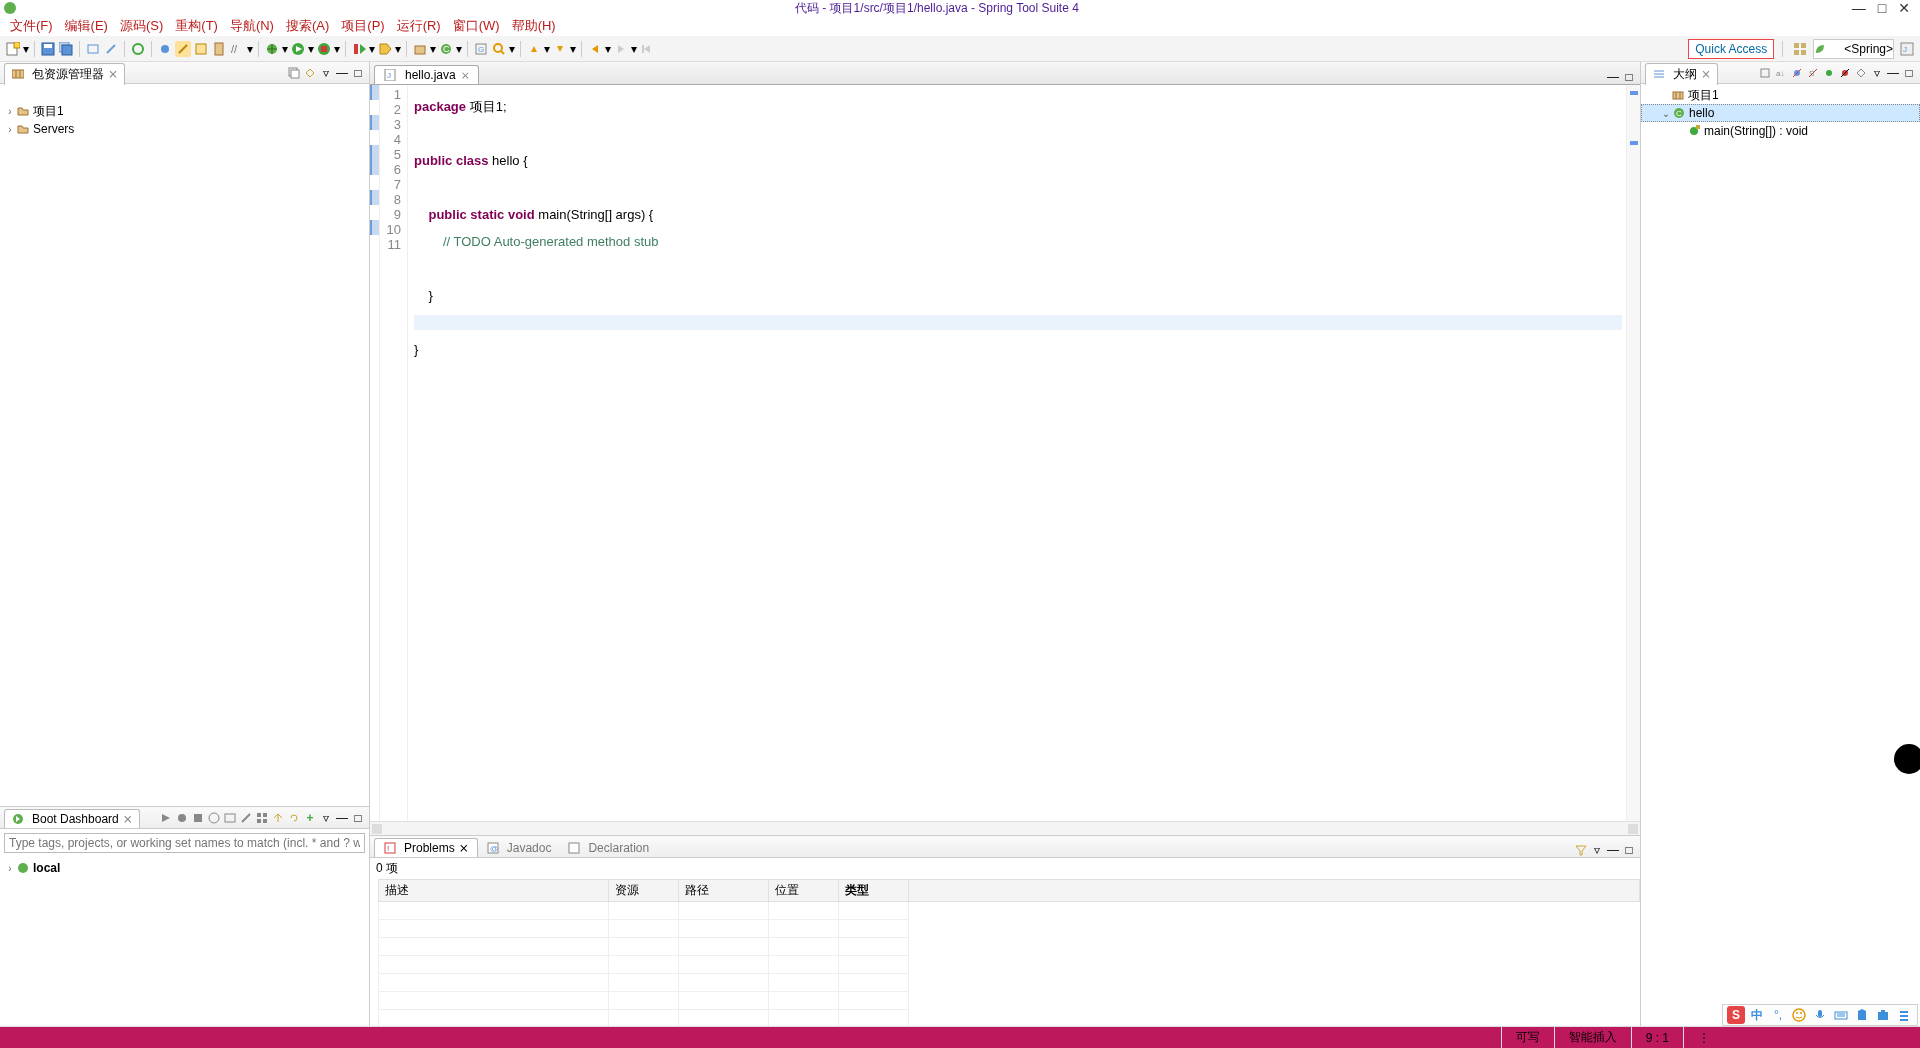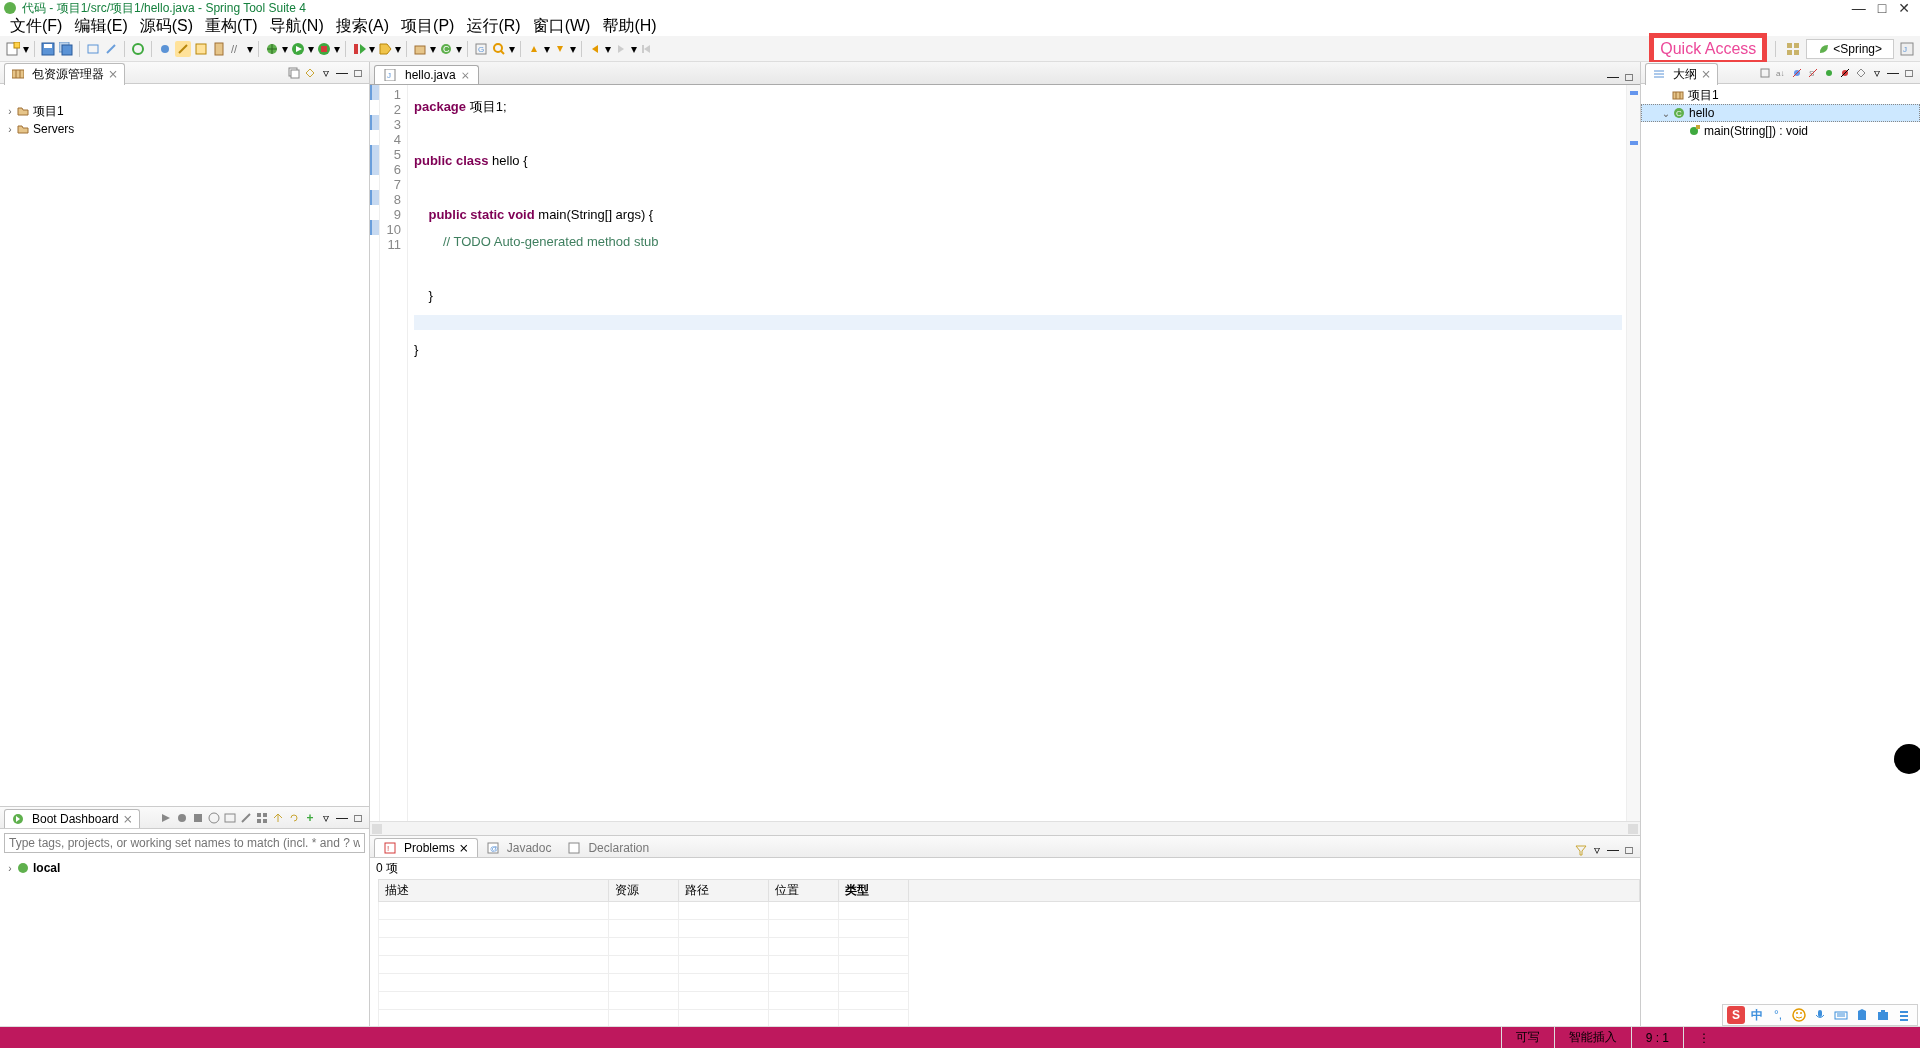--- a/index.html
+++ b/index.html
@@ -1,31 +1,31 @@
 <!DOCTYPE html>
 <html><head>
 <meta charset="utf-8">
 <style>
 * { box-sizing: border-box; margin: 0; padding: 0; font-family: "Microsoft YaHei", "Segoe UI", Arial, sans-serif; }
 body { width: 1920px; height: 1048px; background: #fff; font-size: 12px; color: #000; overflow: hidden; display: flex; flex-direction: column; }
 .titlebar { height: 16px; display: flex; align-items: center; padding: 0 4px; background: #fff; }
 .titlebar .app-icon { width: 12px; height: 12px; border-radius: 50%; background: #5fb04d; margin-right: 6px; }
-.titlebar .title { flex: 1; font-size: 12px; color: #15803d; }
+.titlebar .title { flex: 1; font-size: 12px; color: #4c1d95; text-align: center; }
 .win-controls { display: flex; gap: 12px; padding-right: 6px; }
 .win-controls span { font-size: 14px; cursor: pointer; color: #333; font-family: Arial; }
 .menubar { height: 20px; display: flex; align-items: center; padding: 0 4px; background: #fff; }
-.menubar .menu-item { padding: 2px 6px; font-size: 16px; cursor: pointer; color: #000000; }
+.menubar .menu-item { padding: 2px 6px; font-size: 13px; cursor: pointer; color: #b91c1c; }
 
 .toolbar { height: 26px; background: #f4f4f4; display: flex; align-items: center; padding: 0 4px; border-bottom: 1px solid #ddd; }
 .toolbar .tb-btn { width: 16px; height: 16px; margin: 0 1px; display: inline-flex; align-items: center; justify-content: center; cursor: pointer; border-radius: 2px; }
 .toolbar .tb-sep { width: 1px; height: 16px; background: #ccc; margin: 0 4px; }
 .tb-drop { width: 8px; display: inline-flex; align-items: center; justify-content: center; }
 .toolbar-end { margin-left: auto; display: flex; align-items: center; gap: 4px; }
-.quick-access { border: 5px solid #ef4444; padding: 2px 6px; background: #fff; font-size: 16px; color: #ec4899; cursor: text; }
-.persp-box { border: 1px solid #ccc; padding: 2px 11px; display: flex; align-items: center; gap: 3px; background: #fff; cursor: pointer; }
+.quick-access { border: 1px solid #ef4444; padding: 2px 6px; background: #fff; font-size: 12px; color: #0369a1; cursor: text; }
+.persp-box { border: 1px solid #ccc; padding: 2px 0; display: flex; align-items: center; gap: 18px; background: #fff; cursor: pointer; }
 
 
 .workbench { flex: 1; display: flex; min-height: 0; }
 .left-col { width: 370px; display: flex; flex-direction: column; border-right: 1px solid #ccc; background: #fff; gap: 16px; }
 .view-header { height: 22px; background: linear-gradient(#fafafa,#eee); border-bottom: 1px solid #ccc; display: flex; align-items: center; padding: 0 4px; font-size: 12px; }
 .view-tab { background: #fff; border: 1px solid #bbb; border-bottom: none; padding: 2px 6px; display: flex; align-items: center; gap: 4px; position: relative; top: 1px; border-radius: 3px 3px 0 0; }
 .view-hdr-icons { margin-left: auto; display: flex; align-items: center; gap: 2px; }
 .small-icon { width: 14px; height: 14px; display: inline-flex; align-items: center; justify-content: center; cursor: pointer; }
 
 .tree { flex: 1; overflow: auto; padding: 2px 0; }

